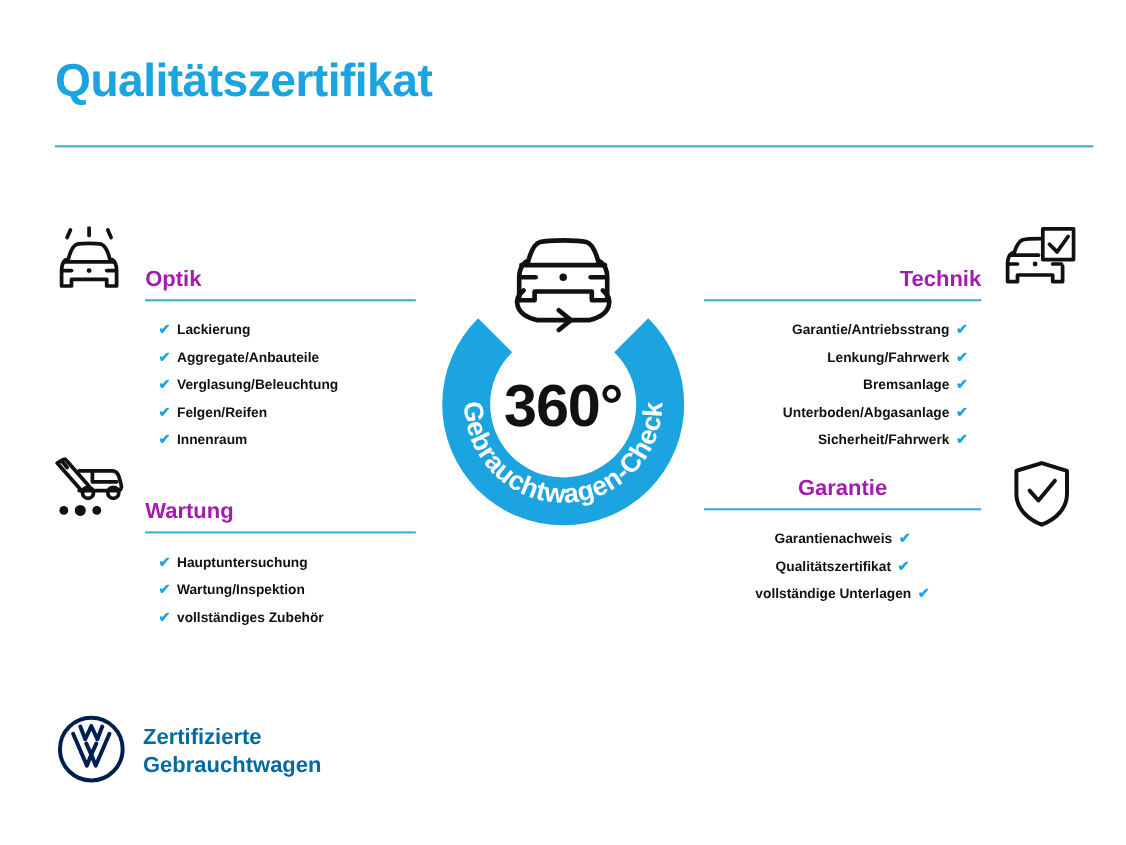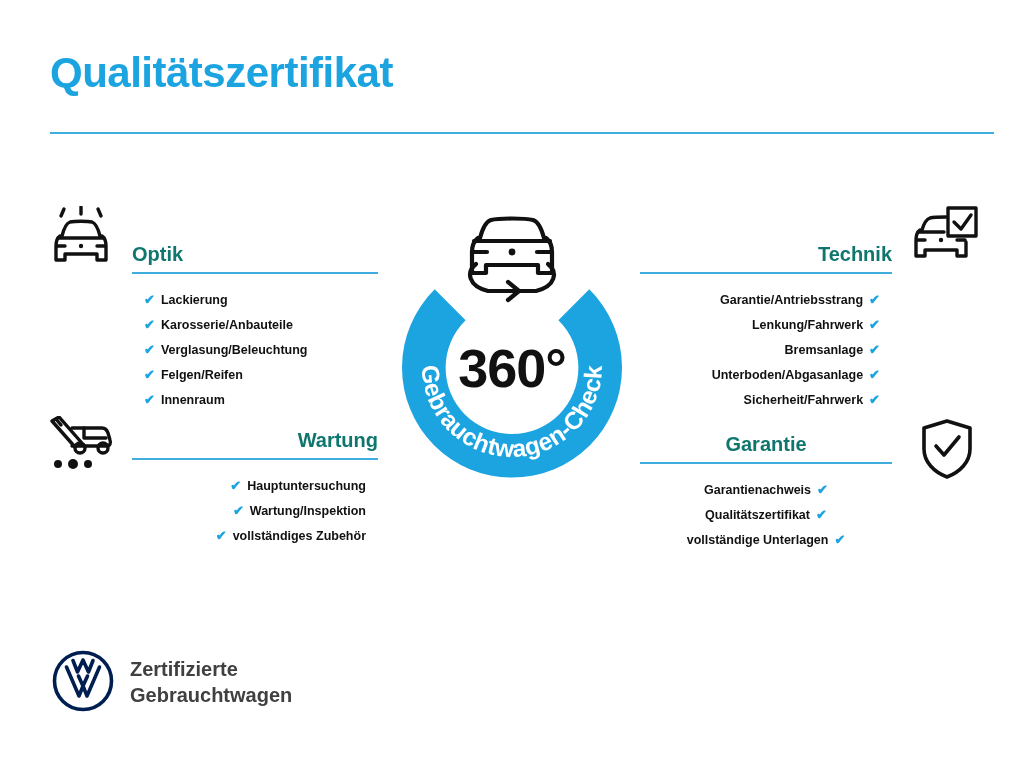--- a/index.html
+++ b/index.html
@@ -40,21 +40,21 @@
   
   .block {
     position: absolute;
   }
   .block-left  { left: 132px; width: 246px; }
   .block-right { left: 640px; width: 252px; text-align: right; }
 
   .block-heading {
     font-size: 20px;
     font-weight: bold;
-    color: #0f766e;
+    color: #a21caf;
     line-height: 1.1;
     white-space: nowrap;
   }
   .block-rule {
     margin-top: 7px;
     height: 2px;
     width: 100%;
     background: #3FAEDF;
   }
   .block-list {
@@ -74,21 +74,21 @@
   .check {
     color: #1BA4E0;
     font-size: 13px;
     font-weight: bold;
   }
   .block-left .check  { margin-right: 6px; }
   .block-right .check { margin-left: 6px; }
 
   
   #block-optik   { top: 243px; }
-  #block-wartung { top: 429px; text-align: right; }
+  #block-wartung { top: 454px; }
   #block-technik { top: 243px; }
   #block-garantie{ top: 433px; text-align: center; }
 
   
   .side-icon {
     position: absolute;
     color: #111111;
   }
   #icon-optik    { left: 48px;  top: 206px; }
   #icon-wartung  { left: 48px;  top: 416px; }
@@ -111,21 +111,21 @@
     left: 52px;
     top: 650px;
     display: flex;
     align-items: center;
     gap: 16px;
   }
   #footer-logo .vw-mark { flex: 0 0 auto; }
   .logo-text {
     font-size: 20px;
     font-weight: bold;
-    color: #404040;
+    color: #0369a1;
     line-height: 1.28;
     white-space: nowrap;
   }
 </style>
 </head>
 <body>
 
 <div class="page-title">Qualitätszertifikat</div>
 <div class="header-rule"></div>
 
@@ -205,21 +205,21 @@
       <textPath href="#curvePath" startOffset="50%" text-anchor="middle">Gebrauchtwagen-Check</textPath>
     </text>
   </svg>
 </div>
 
 <div class="block block-left" id="block-optik">
   <div class="block-heading">Optik</div>
   <div class="block-rule"></div>
   <ul class="block-list">
     <li><span class="check">✔</span><span>Lackierung</span></li>
-    <li><span class="check">✔</span><span>Karosserie/Anbauteile</span></li>
+    <li><span class="check">✔</span><span>Aggregate/Anbauteile</span></li>
     <li><span class="check">✔</span><span>Verglasung/Beleuchtung</span></li>
     <li><span class="check">✔</span><span>Felgen/Reifen</span></li>
     <li><span class="check">✔</span><span>Innenraum</span></li>
   </ul>
 </div>
 
 <div class="block block-left" id="block-wartung">
   <div class="block-heading">Wartung</div>
   <div class="block-rule"></div>
   <ul class="block-list">

